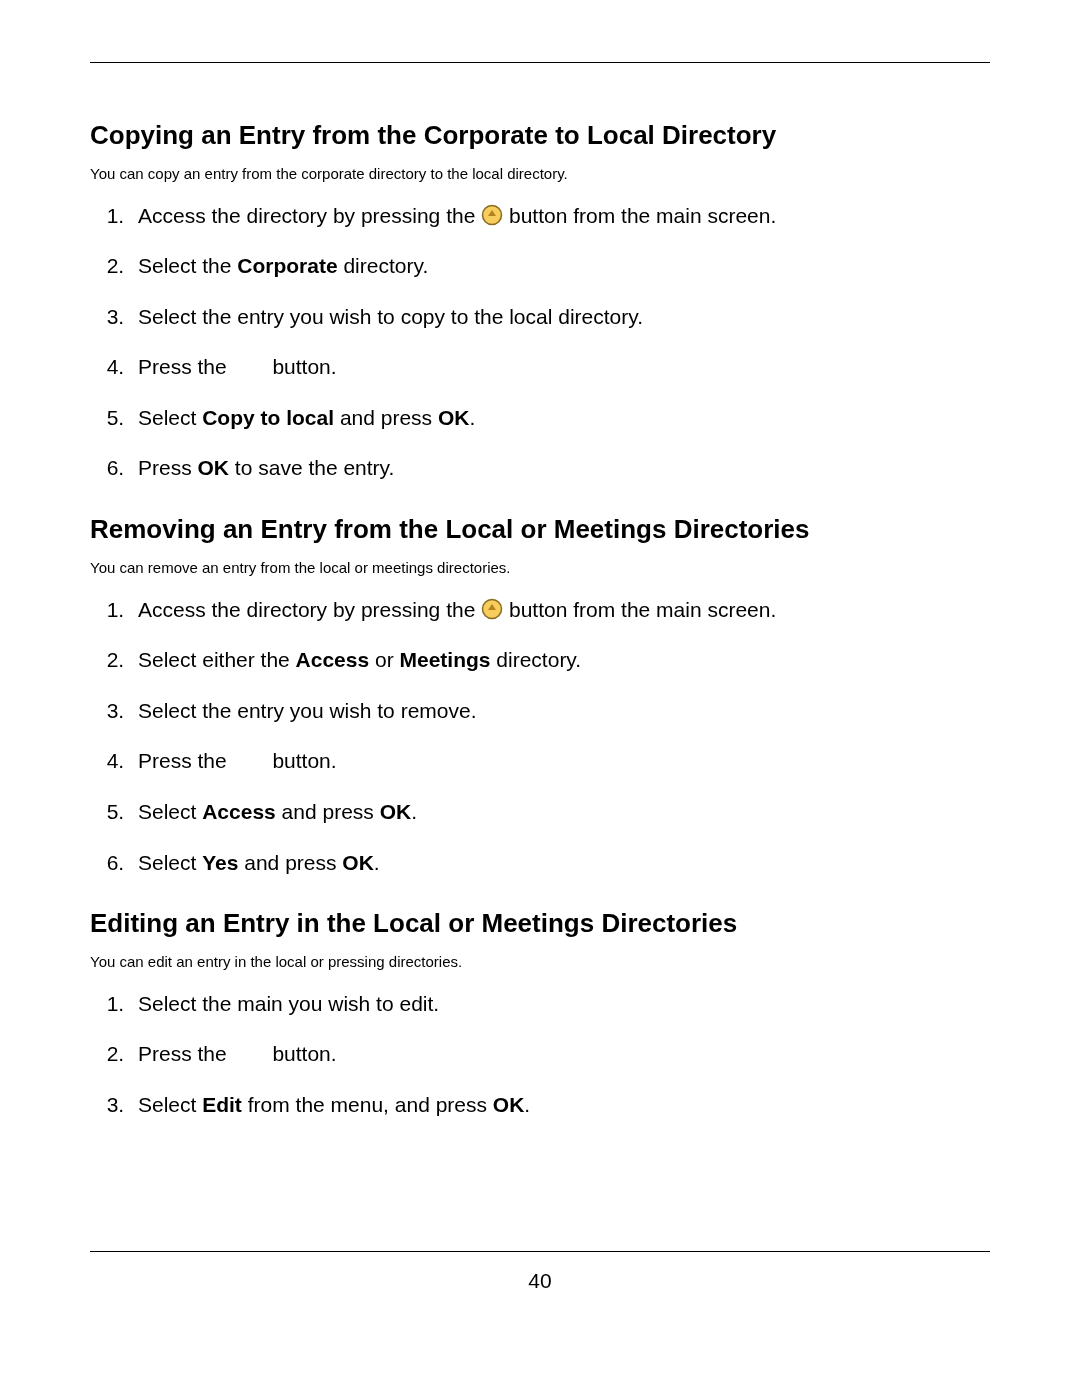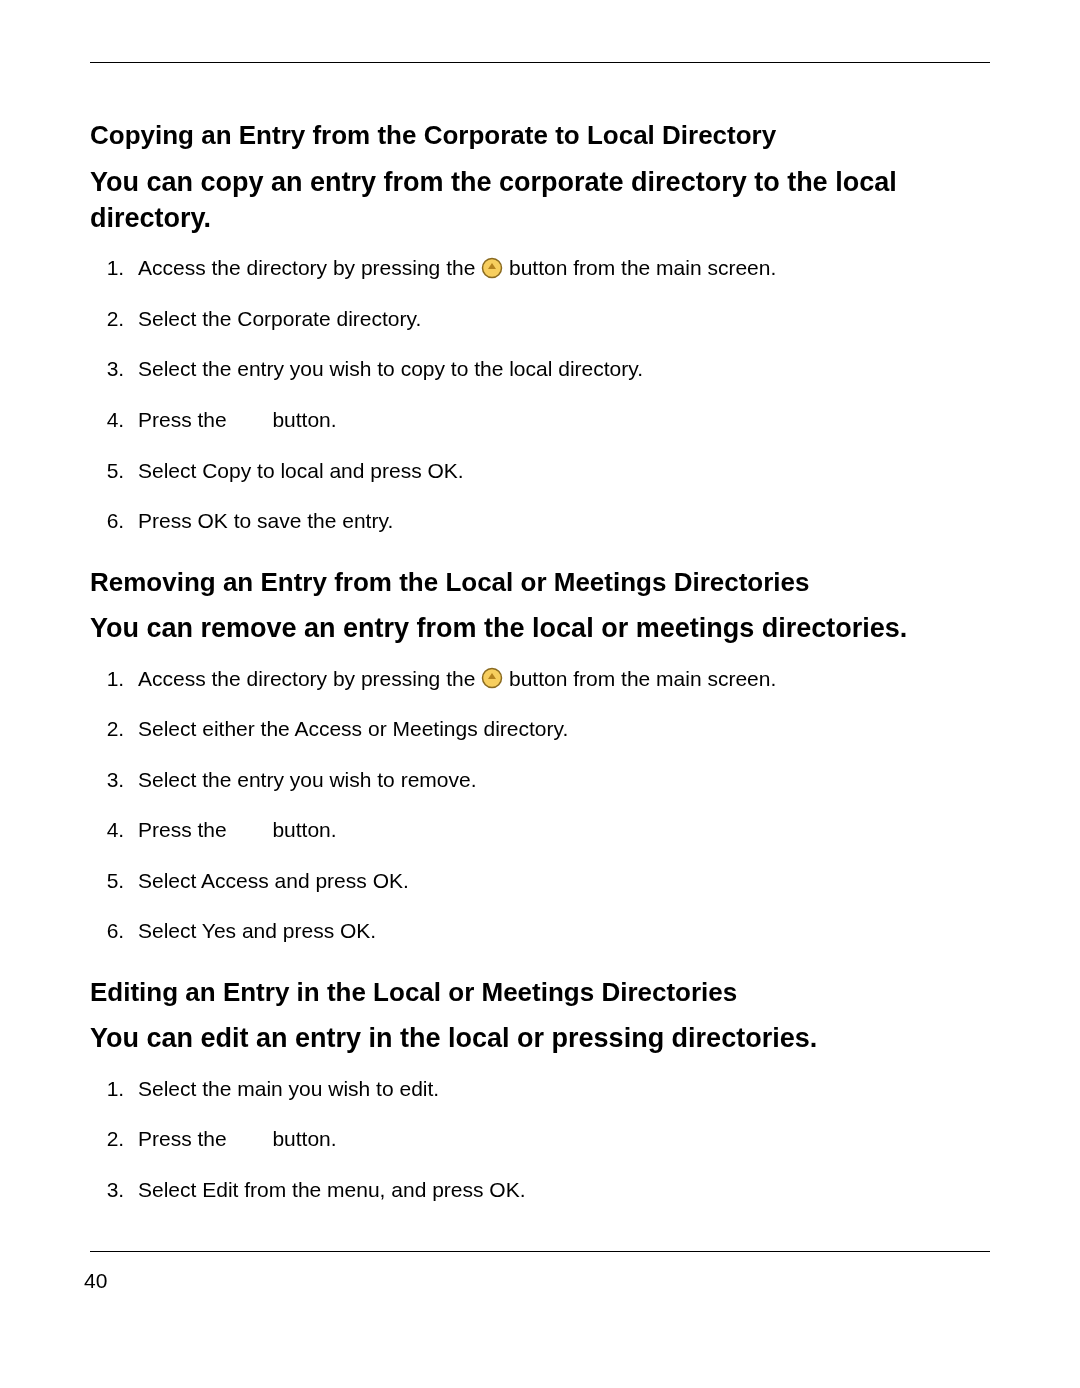--- a/index.html
+++ b/index.html
@@ -33,24 +33,23 @@
   h2 {
     font-size: 26px;
     font-weight: bold;
     margin: 0 0 12px 0;
     line-height: 1.25;
   }
   h2.later {
     margin-top: 28px;
   }
   p.intro {
-    font-size: 27px;
+    font-size: 15px;
     margin: 0 0 16px 0;
     line-height: 1.35;
-    font-weight: bold;
   }
   ol.steps {
     margin: 0;
     padding: 0 0 0 40px;
     font-size: 21px;
   }
   ol.steps > li {
     padding-left: 8px;
     margin-bottom: 18px;
     line-height: 1.55;
@@ -66,35 +65,35 @@
   }
   .icon svg {
     display: block;
   }
   .gap {
     display: inline-block;
     width: 34px;
   }
   .footer {
     position: absolute;
-    left: 84px;
+    left: 90px;
     right: 90px;
     bottom: 36px;
     font-size: 21px;
     display: flex;
-    justify-content: space-between;
+    justify-content: center;
     align-items: baseline;
   }
   .footer .pnum {
     font-weight: normal;
   }
   .footer .pubtitle {
     font-style: italic;
   }
-  b { font-weight: normal; }
+  b { font-weight: bold; }
 </style>
 </head>
 <body>
 
 <div class="page">
   <hr class="top-rule">
 
   <h2>Copying an Entry from the Corporate to Local Directory</h2>
   <p class="intro">You can copy an entry from the corporate directory to the local directory.</p>
   <ol class="steps">

